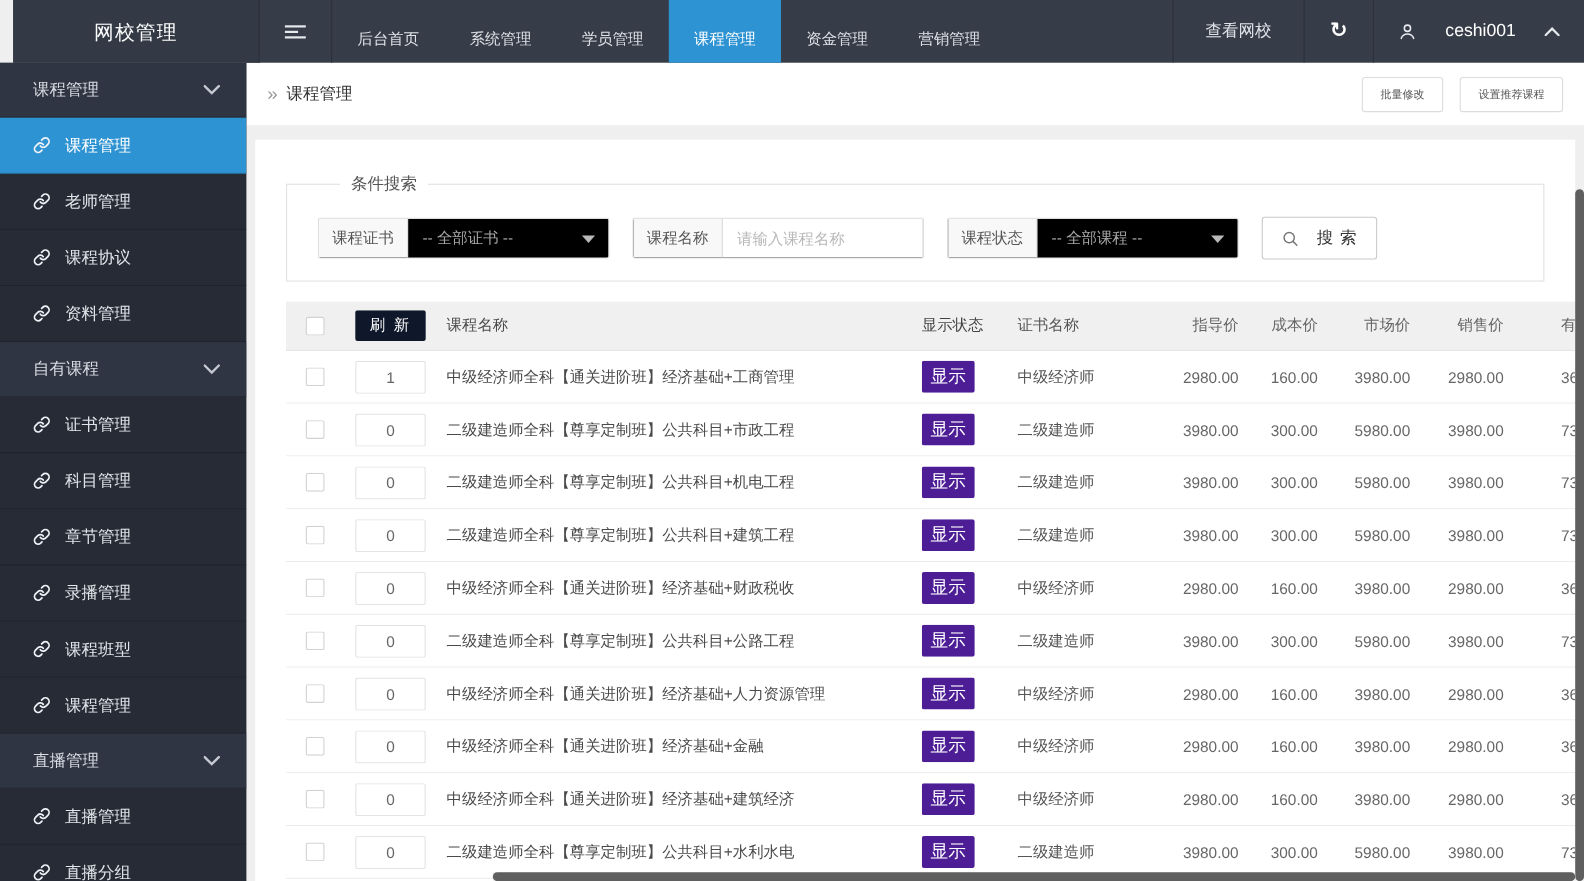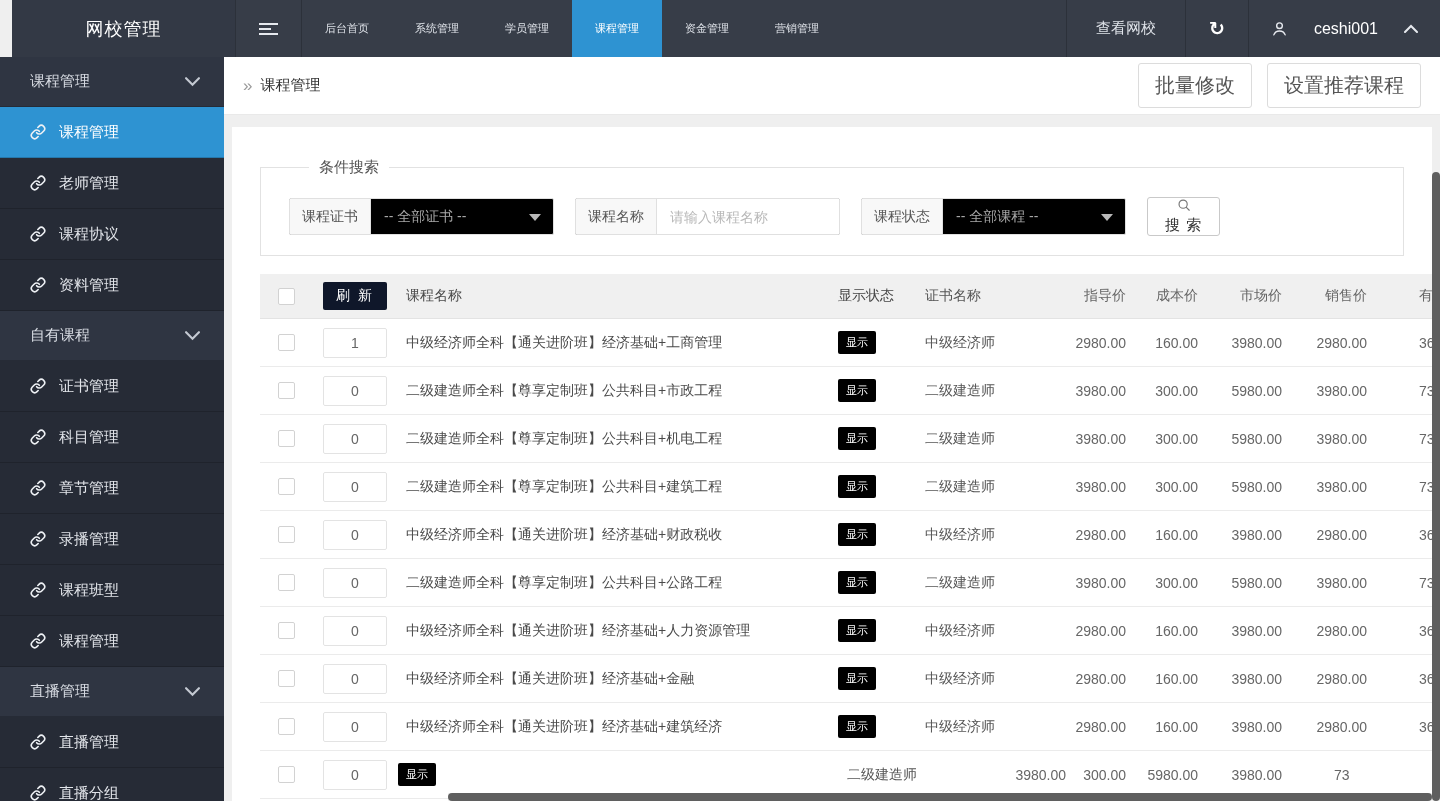--- a/index.html
+++ b/index.html
@@ -7,21 +7,21 @@
   body { font-family:"Liberation Sans","DejaVu Sans",sans-serif; background:#efefef; position:relative; }
 
   
   .topbar { position:absolute; top:0; left:12px; right:0; height:57px; background:#373d48; display:flex; align-items:stretch; z-index:30; }
   .logo { width:224px; background:#333945; color:#fff; font-size:18px; letter-spacing:1px; display:flex; align-items:center; justify-content:center; border-right:1px solid #2c313a; }
   .hamburger { width:66px; display:flex; align-items:center; justify-content:center; border-right:1px solid #2c313a; cursor:pointer; }
   .hamburger .bars { width:19px; }
   .hamburger .bars i { display:block; height:2px; background:#e6e9ee; margin:3px 0; }
   .hamburger .bars i.mid { width:62%; }
   .topnav { display:flex; align-items:stretch; }
-  .nav-item { display:flex; align-items:center; padding:0 23px; color:#dfe3e9; font-size:11px; cursor:pointer; }
+  .nav-item { display:flex; align-items:flex-end; padding:12px 23px; color:#dfe3e9; font-size:14px; cursor:pointer; }
   .nav-item.active { background:#2e93d2; color:#fff; }
   .top-right { margin-left:auto; display:flex; align-items:stretch; }
   .view-school { display:flex; align-items:center; padding:0 29px; color:#dfe3e9; font-size:15px; border-left:1px solid #2c313a; cursor:pointer; }
   .refresh-seg { display:flex; align-items:center; justify-content:center; width:64px; border-left:1px solid #2c313a; border-right:1px solid #2c313a; cursor:pointer; }
   .refresh-glyph { color:#fff; font-size:19px; font-weight:bold; line-height:1; }
   .user-seg { display:flex; align-items:center; padding:0 22px; gap:26px; color:#fff; font-size:16px; cursor:pointer; }
 
   
   .sidebar { position:absolute; top:57px; left:0; bottom:0; width:224px; background:#262b36; overflow:hidden; z-index:20; }
   .side-entry { display:flex; align-items:center; color:#e2e5ea; font-size:15px; cursor:pointer; border-bottom:1px solid rgba(0,0,0,.18); }
@@ -30,50 +30,50 @@
   .side-entry.item.active { background:#2e93d2; color:#fff; }
   .side-entry .chev { margin-left:auto; }
   .link-icon, .chev { flex:0 0 auto; }
 
   
   .main { position:absolute; top:57px; left:224px; right:0; bottom:0; background:#efefef; overflow:hidden; }
   .crumbbar { height:58px; background:#fff; display:flex; align-items:center; padding:0 19px; border-bottom:1px solid #e9e9e9; }
   .crumb-icon { color:#9a9a9a; font-size:17px; margin-right:8px; }
   .crumb-text { color:#333; font-size:15px; }
   .crumb-actions { margin-left:auto; display:flex; gap:15px; }
-  .ghost-btn { background:#fff; border:1px solid #dcdcdc; border-radius:3px; color:#555; font-size:20px; padding:8px 16px; cursor:pointer; font-family:inherit; }
+  .ghost-btn { background:#fff; border:1px solid #dcdcdc; border-radius:3px; color:#555; font-size:10px; padding:8px 16px; cursor:pointer; font-family:inherit; }
 
   .panel { margin:12px 8px 0 8px; background:#fff; height:691px; overflow:hidden; }
 
   fieldset.search { margin:31px 28px 18px 28px; border:1px solid #e2e2e2; padding:12px 16px 19px 28px; }
   fieldset.search legend { margin-left:20px; padding:0 10px; color:#555; font-size:15px; }
   .search-row { display:flex; align-items:center; gap:21px; margin-top:8px; }
   .igroup { display:flex; align-items:stretch; height:37px; border:1px solid #e0e0e0; border-radius:2px; background:#000000; }
   .igroup .ilabel { display:flex; align-items:center; padding:0 12px; background:#f8f8f8; border-right:1px solid #e0e0e0; color:#555; font-size:14px; white-space:nowrap; }
   .igroup .iselect { position:relative; width:182px; display:flex; align-items:center; padding:0 28px 0 13px; color:#a7a7a7; font-size:14px; cursor:pointer; }
   .igroup .iselect .caret { position:absolute; right:12px; top:50%; margin-top:-3px; width:0; height:0; border-left:6px solid transparent; border-right:6px solid transparent; border-top:7px solid #b9b9b9; }
   .igroup input.itext { width:182px; border:none; outline:none; padding:0 13px; font-size:14px; color:#555; font-family:inherit; }
   .igroup input.itext::placeholder { color:#b9b9b9; }
-  .search-btn { height:39px; display:flex; align-items:center; gap:4px; padding:0 17px; background:#fff; border:1px solid #c9c9c9; border-radius:3px; font-size:15px; color:#333; letter-spacing:1px; cursor:pointer; font-family:inherit;flex-direction:column; }
+  .search-btn { height:39px; display:flex; align-items:center; gap:16px; padding:0 17px; background:#fff; border:1px solid #c9c9c9; border-radius:3px; font-size:15px; color:#333; letter-spacing:1px; cursor:pointer; font-family:inherit; }
 
   
   .table-wrap { margin-left:28px; overflow:hidden; }
   .trow { display:grid; grid-template-columns:52px 86px 440px 78px 150px 60px 72px 84px 85px 153px; align-items:center; min-width:1260px; height:48px; border-bottom:1px solid #ebebeb; background:#fff; }
   .trow.thead { height:45px; background:#f0f0f0; border-bottom:1px solid #e3e3e3; color:#555; font-size:14px; }
   .cell { font-size:14px; color:#444; overflow:hidden; white-space:nowrap; }
   .c-check { padding-left:18px; }
   .checkbox { display:inline-block; width:17px; height:17px; border:1px solid #d2d2d2; border-radius:2px; background:#fff; vertical-align:middle; cursor:pointer; }
   .c-sort { text-align:center; }
   .sort-input { width:64px; height:30px; border:1px solid #e3e3e3; border-radius:2px; text-align:center; color:#666; font-size:14px; outline:none; font-family:inherit; }
   .refresh-btn { display:inline-block; min-width:64px; padding:5px 0; background:#0f172a; color:#fff; border:none; border-radius:2px; font-size:14px; letter-spacing:2px; cursor:pointer; font-family:inherit; }
   .c-name { padding-left:8px; color:#4a4a4a; }
   .c-cert { padding-left:9px; color:#555; }
   .c-num { text-align:right; color:#666; }
   .c-valid { padding-left:52px; color:#666; }
-  .badge { display:inline-block; padding:4px 8px; background:#000000; color:#fff; font-size:11px; border-radius:2px; cursor:pointer; }
+  .badge { display:inline-block; padding:4px 8px; background:#4c1d95; color:#fff; font-size:16px; border-radius:2px; cursor:pointer; }
 
   
   .vscroll { position:absolute; top:115px; right:0; bottom:0; width:8px; background:#f1f1f1; z-index:40; }
   .vscroll .thumb { position:absolute; top:0; bottom:0; left:0; right:0; background:#5f5f5f; border-radius:4px; }
   .hscroll { position:absolute; left:224px; right:8px; bottom:0; height:8px; background:#f1f1f1; z-index:40; }
   .hscroll .thumb { position:absolute; top:0; bottom:0; left:0; right:0; background:#5f5f5f; border-radius:4px; }
 </style>
 </head>
 <body>
 
@@ -413,20 +413,21 @@
           <div class="cell c-cert">中级经济师</div>
           <div class="cell c-num">2980.00</div>
           <div class="cell c-num">160.00</div>
           <div class="cell c-num">3980.00</div>
           <div class="cell c-num">2980.00</div>
           <div class="cell c-valid">36</div>
         </div>
         <div class="trow">
           <div class="cell c-check"><span class="checkbox"></span></div>
           <div class="cell c-sort"><input class="sort-input" type="text" value="0" style=""></div>
+          <div class="cell c-name">二级建造师全科【尊享定制班】公共科目+水利水电</div>
           <div class="cell"><span class="badge">显示</span></div>
           <div class="cell c-cert">二级建造师</div>
           <div class="cell c-num">3980.00</div>
           <div class="cell c-num">300.00</div>
           <div class="cell c-num">5980.00</div>
           <div class="cell c-num">3980.00</div>
           <div class="cell c-valid">73</div>
         </div>
         <div class="trow partial">
 

